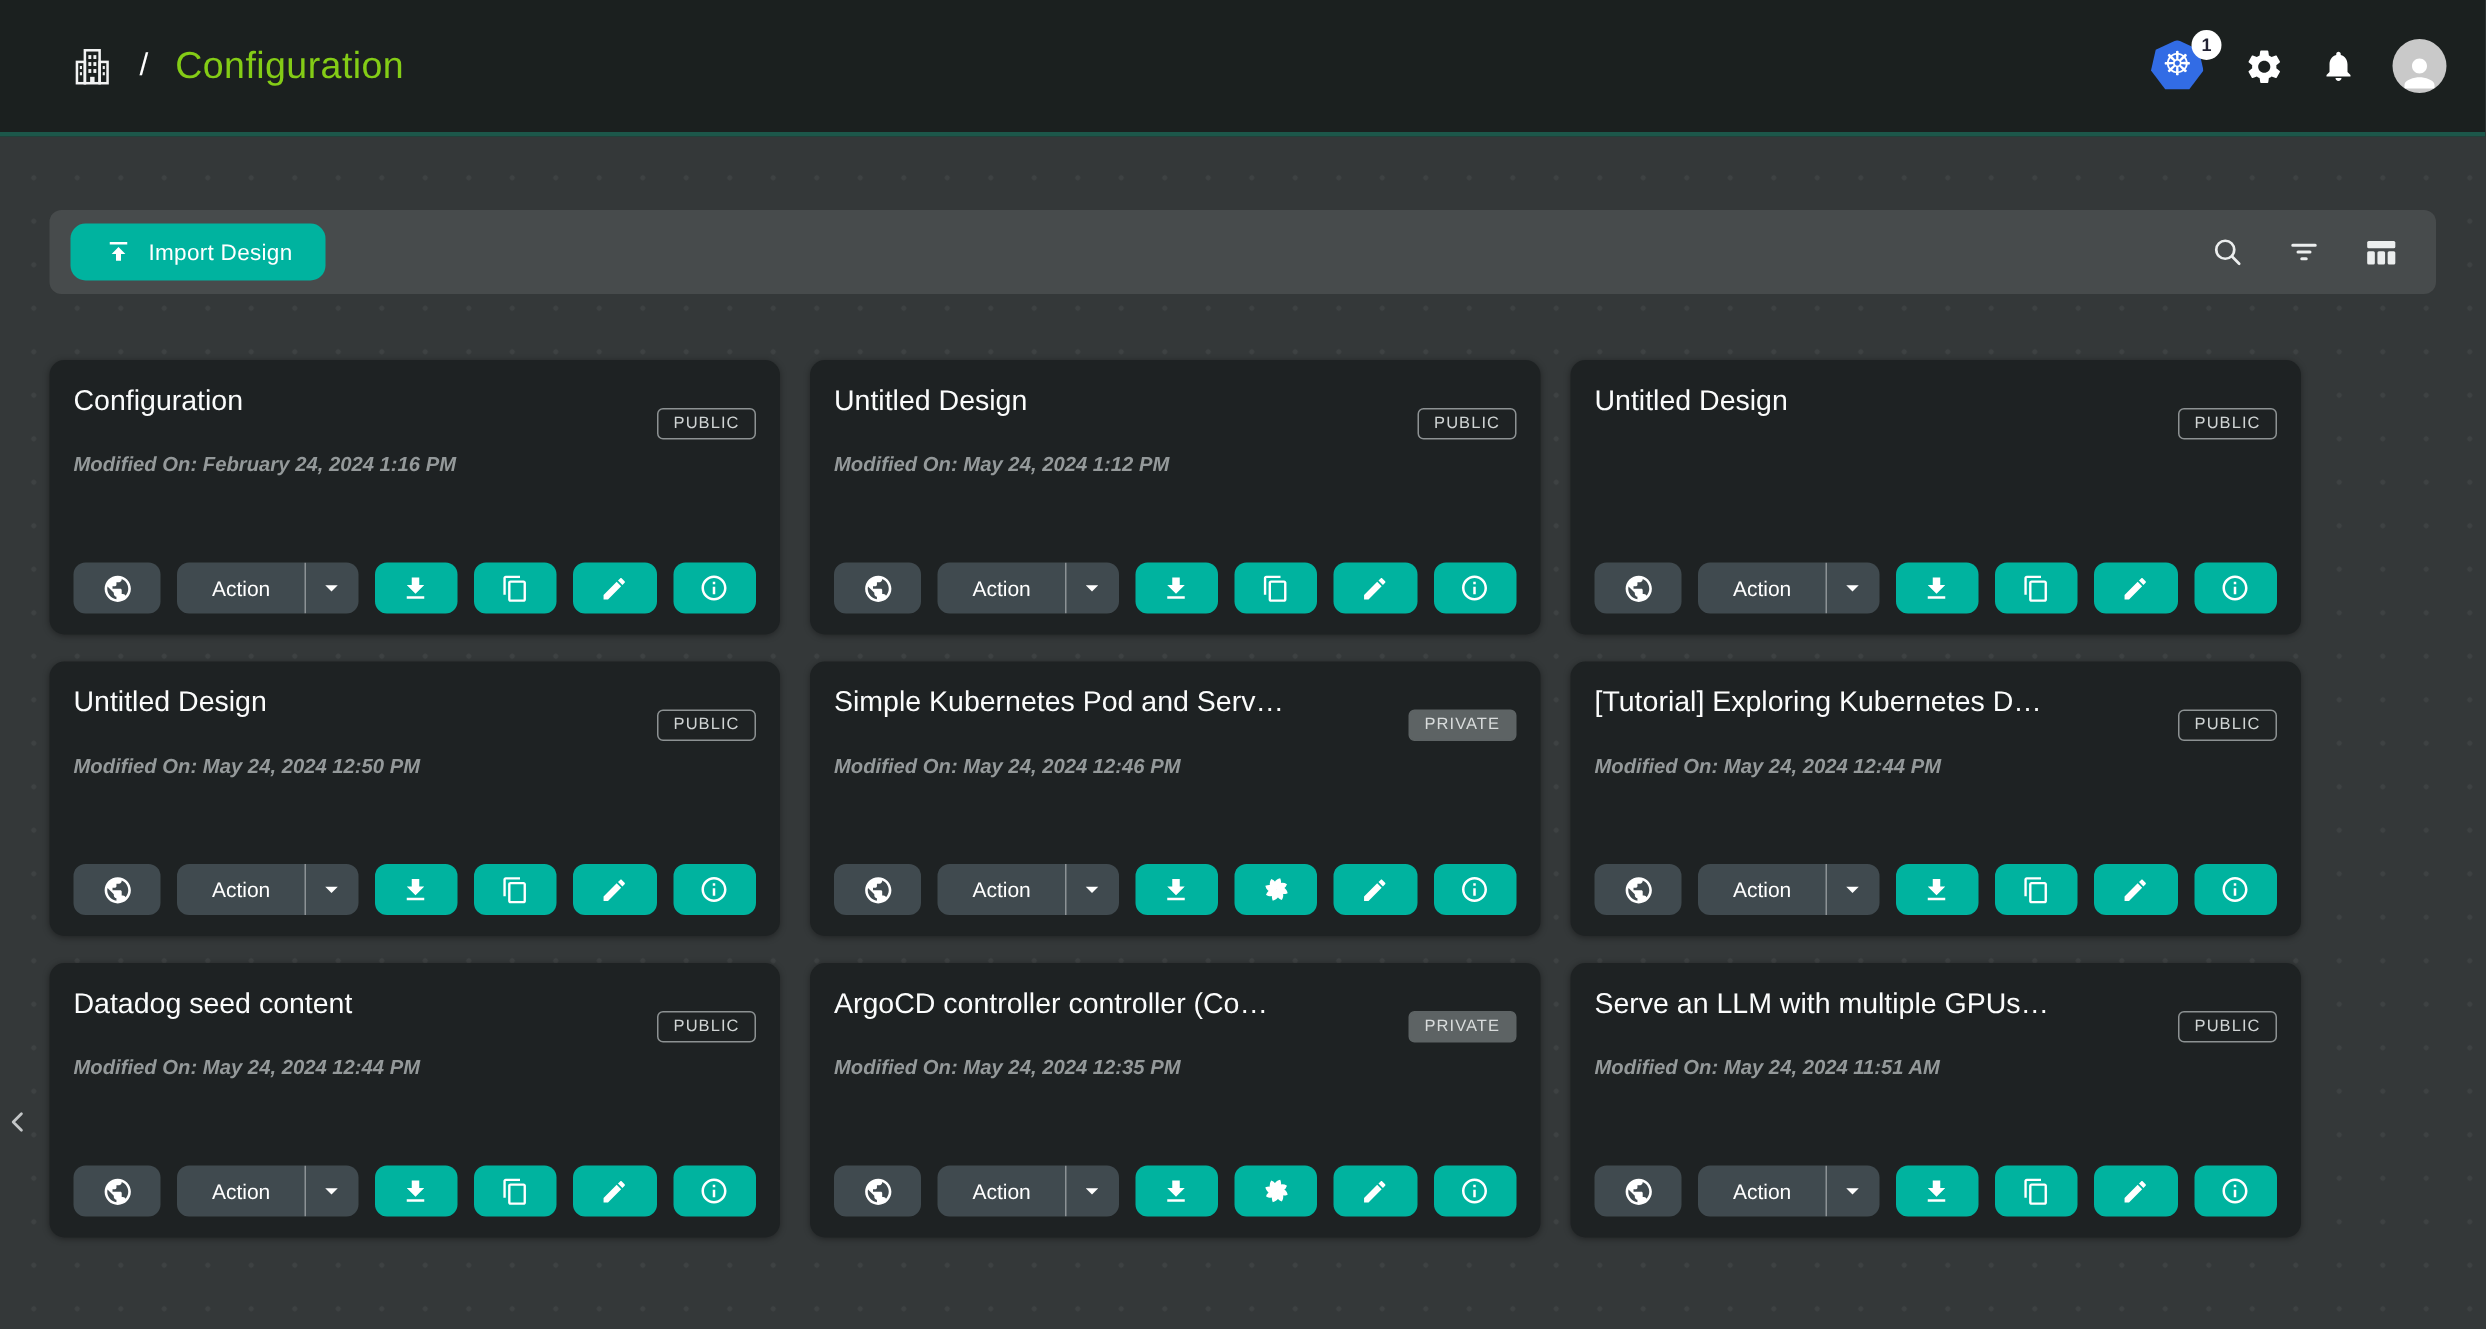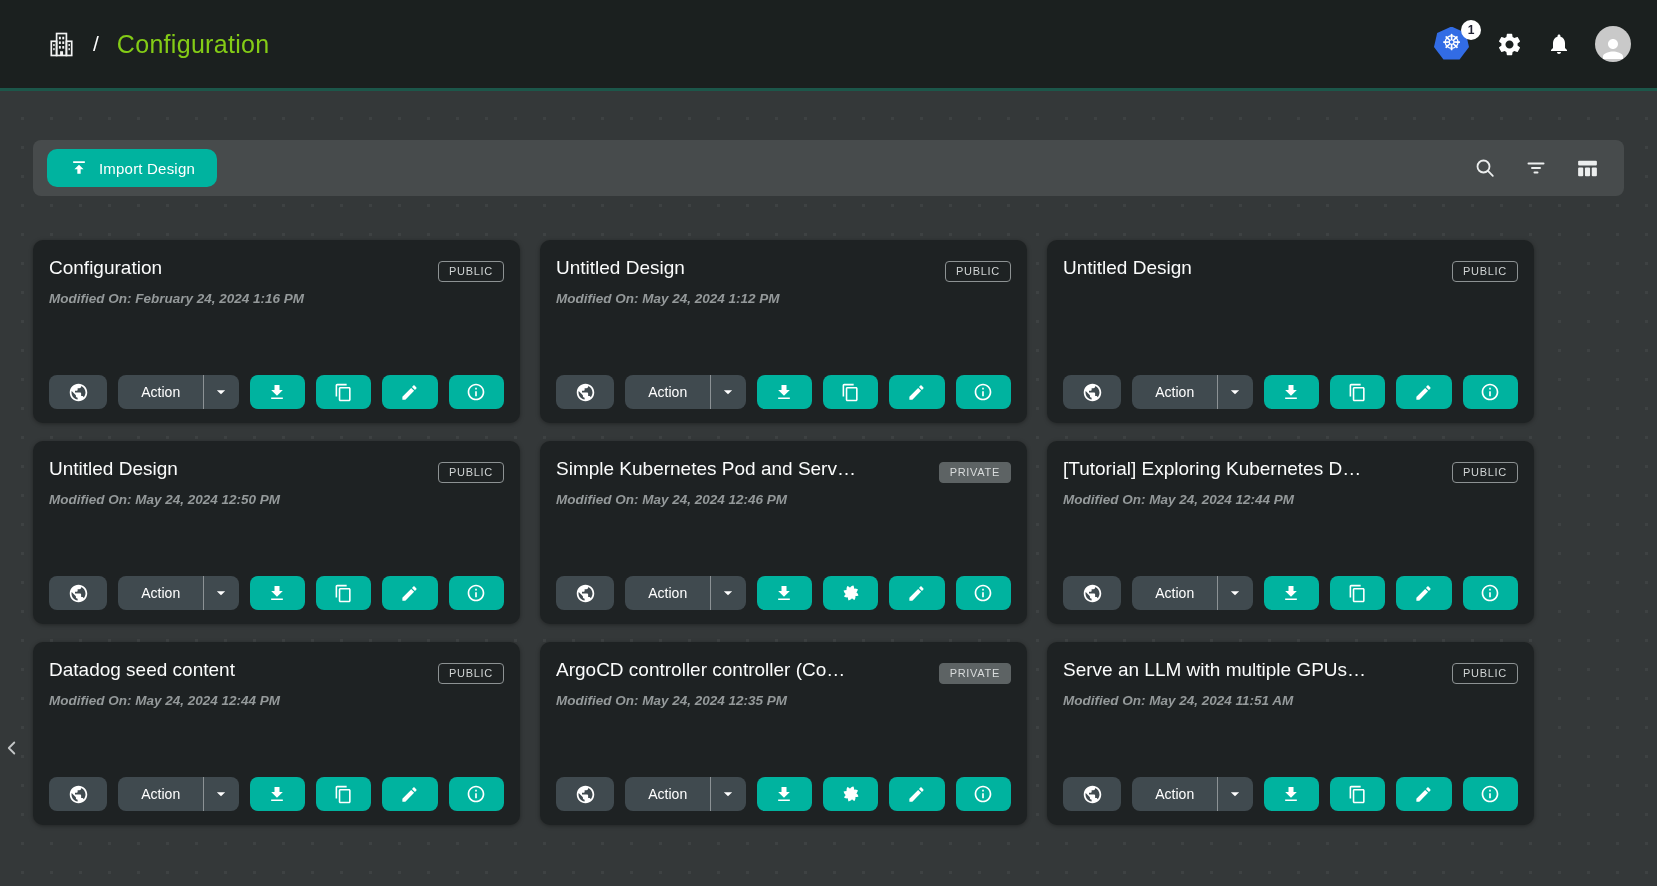--- a/index.html
+++ b/index.html
@@ -61,21 +61,21 @@
     height:183px; background:#1e2223; border-radius:10px; padding:15px 16px 14px;
     display:flex; flex-direction:column; box-shadow:0 1px 4px rgba(0,0,0,.35);
   }
   .card-head { display:flex; justify-content:space-between; align-items:flex-start; gap:10px; }
   .card-title {
     font-size:19px; color:#fbfcfc; white-space:nowrap; overflow:hidden;
     text-overflow:ellipsis; max-width:372px; padding-top:2px;
   }
   .badge {
     font-size:11px; letter-spacing:.7px; padding:4px 10px; border-radius:4px;
-    margin-top:6px; flex:0 0 auto; line-height:1;
+    margin-top:17px; flex:0 0 auto; line-height:1;
   }
   .badge.public { border:1px solid #8d9293; color:#d0d4d4; background:transparent; }
   .badge.private { border:1px solid #5d6364; background:#5d6364; color:#d9dcdc; }
   .card-modified {
     margin-top:9px; font-style:italic; font-weight:bold; font-size:13.5px; color:#94999a;
   }
   .card-actions { margin-top:auto; display:flex; gap:11px; align-items:center; }
   .abtn {
     height:34px; border:none; border-radius:8px; display:flex; align-items:center;
     justify-content:center; color:#fff; cursor:pointer; background:none; padding:0;

